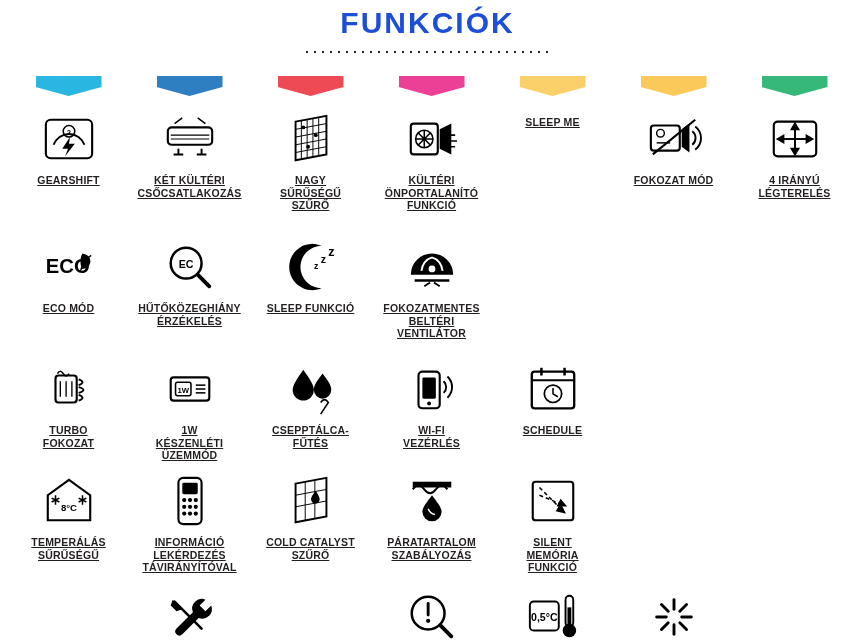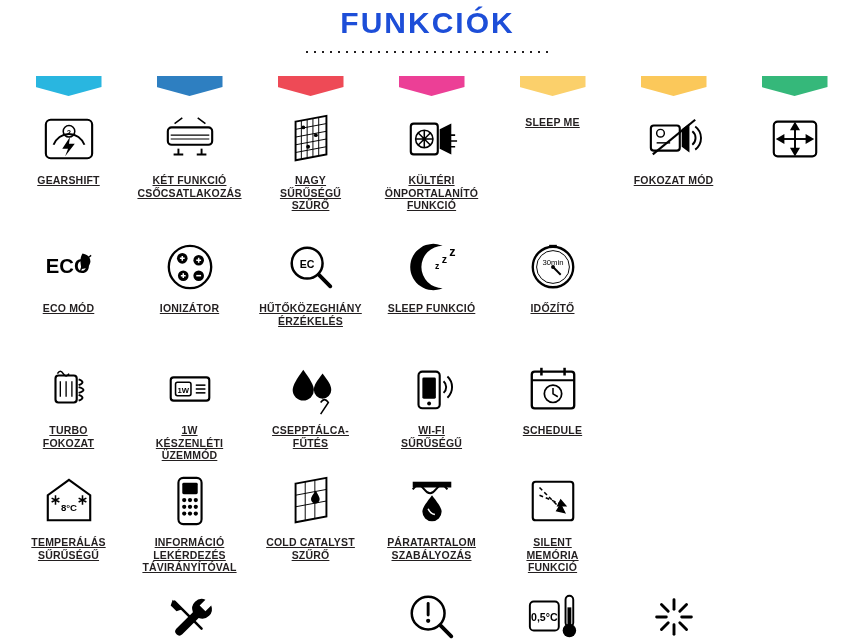--- a/index.html
+++ b/index.html
@@ -150,21 +150,21 @@
           <svg width="58" height="54" viewBox="0 0 60 56" xmlns="http://www.w3.org/2000/svg">
       <rect x="7" y="16" width="46" height="18" rx="4" fill="none" stroke="#000" stroke-width="2.2"></rect>
       <line x1="10" y1="24" x2="50" y2="24" stroke="#000" stroke-width="1.2"></line>
       <line x1="10" y1="28" x2="50" y2="28" stroke="#000" stroke-width="1.2"></line>
       <path d="M18 38 L18 44" stroke="#000" stroke-width="2"></path>
       <path d="M42 38 L42 44" stroke="#000" stroke-width="2"></path>
       <path d="M13 44 L23 44 M37 44 L47 44" stroke="#000" stroke-width="2"></path>
       <path d="M14 12 L22 6 M46 12 L38 6" stroke="#000" stroke-width="1.6"></path>
           </svg>
         </div>
-        <div class="caption">KÉT FUNKCIÓ
+        <div class="caption">KÉT KÜLTÉRI
 CSŐCSATLAKOZÁS</div>
       </div>
       <div class="cell">
         <div class="icon-box">
           <svg width="58" height="54" viewBox="0 0 60 56" xmlns="http://www.w3.org/2000/svg">
       <path d="M14 10 L46 4 L46 44 L14 50 Z" fill="none" stroke="#000" stroke-width="2"></path>
       <g stroke="#000" stroke-width="1">
         <line x1="20" y1="8.8" x2="20" y2="48.8"></line>
               <line x1="26" y1="7.7" x2="26" y2="47.7"></line>
         <line x1="32" y1="6.6" x2="32" y2="46.6"></line>
@@ -225,50 +225,34 @@
       <g stroke="#000" stroke-width="2" fill="#000">
         <line x1="30" y1="16" x2="30" y2="40"></line>
         <line x1="16" y1="28" x2="44" y2="28"></line>
         <polygon points="30,12 26.5,18 33.5,18"></polygon>
         <polygon points="30,44 26.5,38 33.5,38"></polygon>
         <polygon points="12,28 18,24.5 18,31.5"></polygon>
         <polygon points="48,28 42,24.5 42,31.5"></polygon>
       </g>
           </svg>
         </div>
+        <div class="caption">4 IRÁNYÚ
+LÉGTERELÉS</div>
       </div>
     </div>
     <div class="row row-2">
       <div class="cell">
         <div class="icon-box">
           <svg width="58" height="54" viewBox="0 0 60 56" xmlns="http://www.w3.org/2000/svg">
       <text x="6" y="34" font-family="Liberation Sans, sans-serif" font-size="21" font-weight="bold" fill="#000">ECO</text>
       <path d="M44 14 C56 16 54 30 43 30 C41 22 42 17 44 14 Z" fill="#000"></path>
       <path d="M42 32 C44 24 48 19 53 16" stroke="#000" stroke-width="1.4" fill="none"></path>
           </svg>
         </div>
         <div class="caption">ECO MÓD</div>
-      </div>
-      <div class="cell">
-        <div class="icon-box">
-          <svg width="58" height="54" viewBox="0 0 60 56" xmlns="http://www.w3.org/2000/svg">
-      <circle cx="30" cy="28" r="22" fill="none" stroke="#000" stroke-width="2.4"></circle>
-      <circle cx="22" cy="19" r="5.5" fill="#000"></circle>
-      <circle cx="39" cy="21" r="5.5" fill="#000"></circle>
-      <circle cx="23" cy="37" r="5.5" fill="#000"></circle>
-      <circle cx="39" cy="37" r="5.5" fill="#000"></circle>
-      <g stroke="#fff" stroke-width="1.6">
-        <path d="M19.5 19 h5 M22 16.5 v5"></path>
-        <path d="M36.5 21 h5 M39 18.5 v5"></path>
-        <path d="M20.5 37 h5 M23 34.5 v5"></path>
-        <path d="M36.5 37 h5"></path>
-      </g>
-          </svg>
-        </div>
-        <div class="caption">IONIZÁTOR</div>
       </div>
       <div class="cell">
         <div class="icon-box">
           <svg width="58" height="54" viewBox="0 0 60 56" xmlns="http://www.w3.org/2000/svg">
       <circle cx="26" cy="24" r="16" fill="none" stroke="#000" stroke-width="2.6"></circle>
       <text x="26" y="29" font-family="Liberation Sans, sans-serif" font-size="11" font-weight="bold" text-anchor="middle" fill="#000">EC</text>
       <line x1="38" y1="36" x2="50" y2="48" stroke="#000" stroke-width="4" stroke-linecap="round"></line>
           </svg>
         </div>
         <div class="caption">HŰTŐKÖZEGHIÁNY
@@ -283,29 +267,31 @@
         <text x="40" y="24" font-size="11">z</text>
         <text x="48" y="17" font-size="13">z</text>
       </g>
           </svg>
         </div>
         <div class="caption">SLEEP FUNKCIÓ</div>
       </div>
       <div class="cell">
         <div class="icon-box">
           <svg width="58" height="54" viewBox="0 0 60 56" xmlns="http://www.w3.org/2000/svg">
-      <circle cx="30" cy="28" r="21" fill="none" stroke="#000" stroke-width="2.4"></circle>
-      <circle cx="30" cy="28" r="17" fill="none" stroke="#000" stroke-width="1"></circle>
-      <text x="30" y="26" font-family="Liberation Sans, sans-serif" font-size="8" text-anchor="middle" fill="#000">30min</text>
-      <line x1="30" y1="28" x2="38" y2="36" stroke="#000" stroke-width="2"></line>
-      <circle cx="30" cy="28" r="2" fill="#000"></circle>
-      <path d="M26 5 h8 v3 h-8 Z" fill="#000"></path>
-          </svg>
-        </div>
-        <div class="caption">IDŐZÍTŐ</div>
+      <path d="M8 36 A22 22 0 0 1 52 36 Z" fill="#000"></path>
+      <path d="M30 18 C24 20 20 25 19 32" stroke="#fff" stroke-width="2" fill="none"></path>
+      <path d="M30 18 C36 20 40 25 41 32" stroke="#fff" stroke-width="2" fill="none"></path>
+      <circle cx="30" cy="30" r="3.5" fill="#fff"></circle>
+      <path d="M12 42 h36" stroke="#000" stroke-width="2.4"></path>
+      <path d="M22 48 l6 -4 M38 48 l-6 -4" stroke="#000" stroke-width="1.8"></path>
+          </svg>
+        </div>
+        <div class="caption">FOKOZATMENTES
+BELTÉRI
+VENTILÁTOR</div>
       </div>
     </div>
     <div class="row row-3">
       <div class="cell">
         <div class="icon-box">
           <svg width="58" height="54" viewBox="0 0 60 56" xmlns="http://www.w3.org/2000/svg">
       <rect x="16" y="14" width="22" height="28" rx="3" fill="none" stroke="#000" stroke-width="2.2"></rect>
       <g stroke="#000" stroke-width="1.4">
         <line x1="21" y1="20" x2="21" y2="36"></line>
               <line x1="27" y1="20" x2="27" y2="36"></line>
@@ -358,21 +344,21 @@
       <rect x="16" y="10" width="22" height="38" rx="4" fill="none" stroke="#000" stroke-width="2.2"></rect>
       <rect x="20" y="16" width="14" height="22" rx="1.5" fill="#000"></rect>
       <circle cx="27" cy="43" r="2" fill="#000"></circle>
       <g stroke="#000" stroke-width="2" fill="none">
         <path d="M42 20 a8 8 0 0 1 0 12"></path>
         <path d="M46 15 a15 15 0 0 1 0 22"></path>
       </g>
           </svg>
         </div>
         <div class="caption">WI-FI
-SŰRŰSÉGŰ</div>
+VEZÉRLÉS</div>
       </div>
       <div class="cell">
         <div class="icon-box">
           <svg width="58" height="54" viewBox="0 0 60 56" xmlns="http://www.w3.org/2000/svg">
       <rect x="8" y="10" width="44" height="38" rx="3" fill="none" stroke="#000" stroke-width="2.4"></rect>
       <line x1="8" y1="19" x2="52" y2="19" stroke="#000" stroke-width="2"></line>
       <line x1="18" y1="6" x2="18" y2="14" stroke="#000" stroke-width="2.6"></line>
       <line x1="42" y1="6" x2="42" y2="14" stroke="#000" stroke-width="2.6"></line>
       <circle cx="30" cy="33" r="9" fill="none" stroke="#000" stroke-width="1.8"></circle>
       <path d="M30 27 v6 l5 3" stroke="#000" stroke-width="1.6" fill="none"></path>

